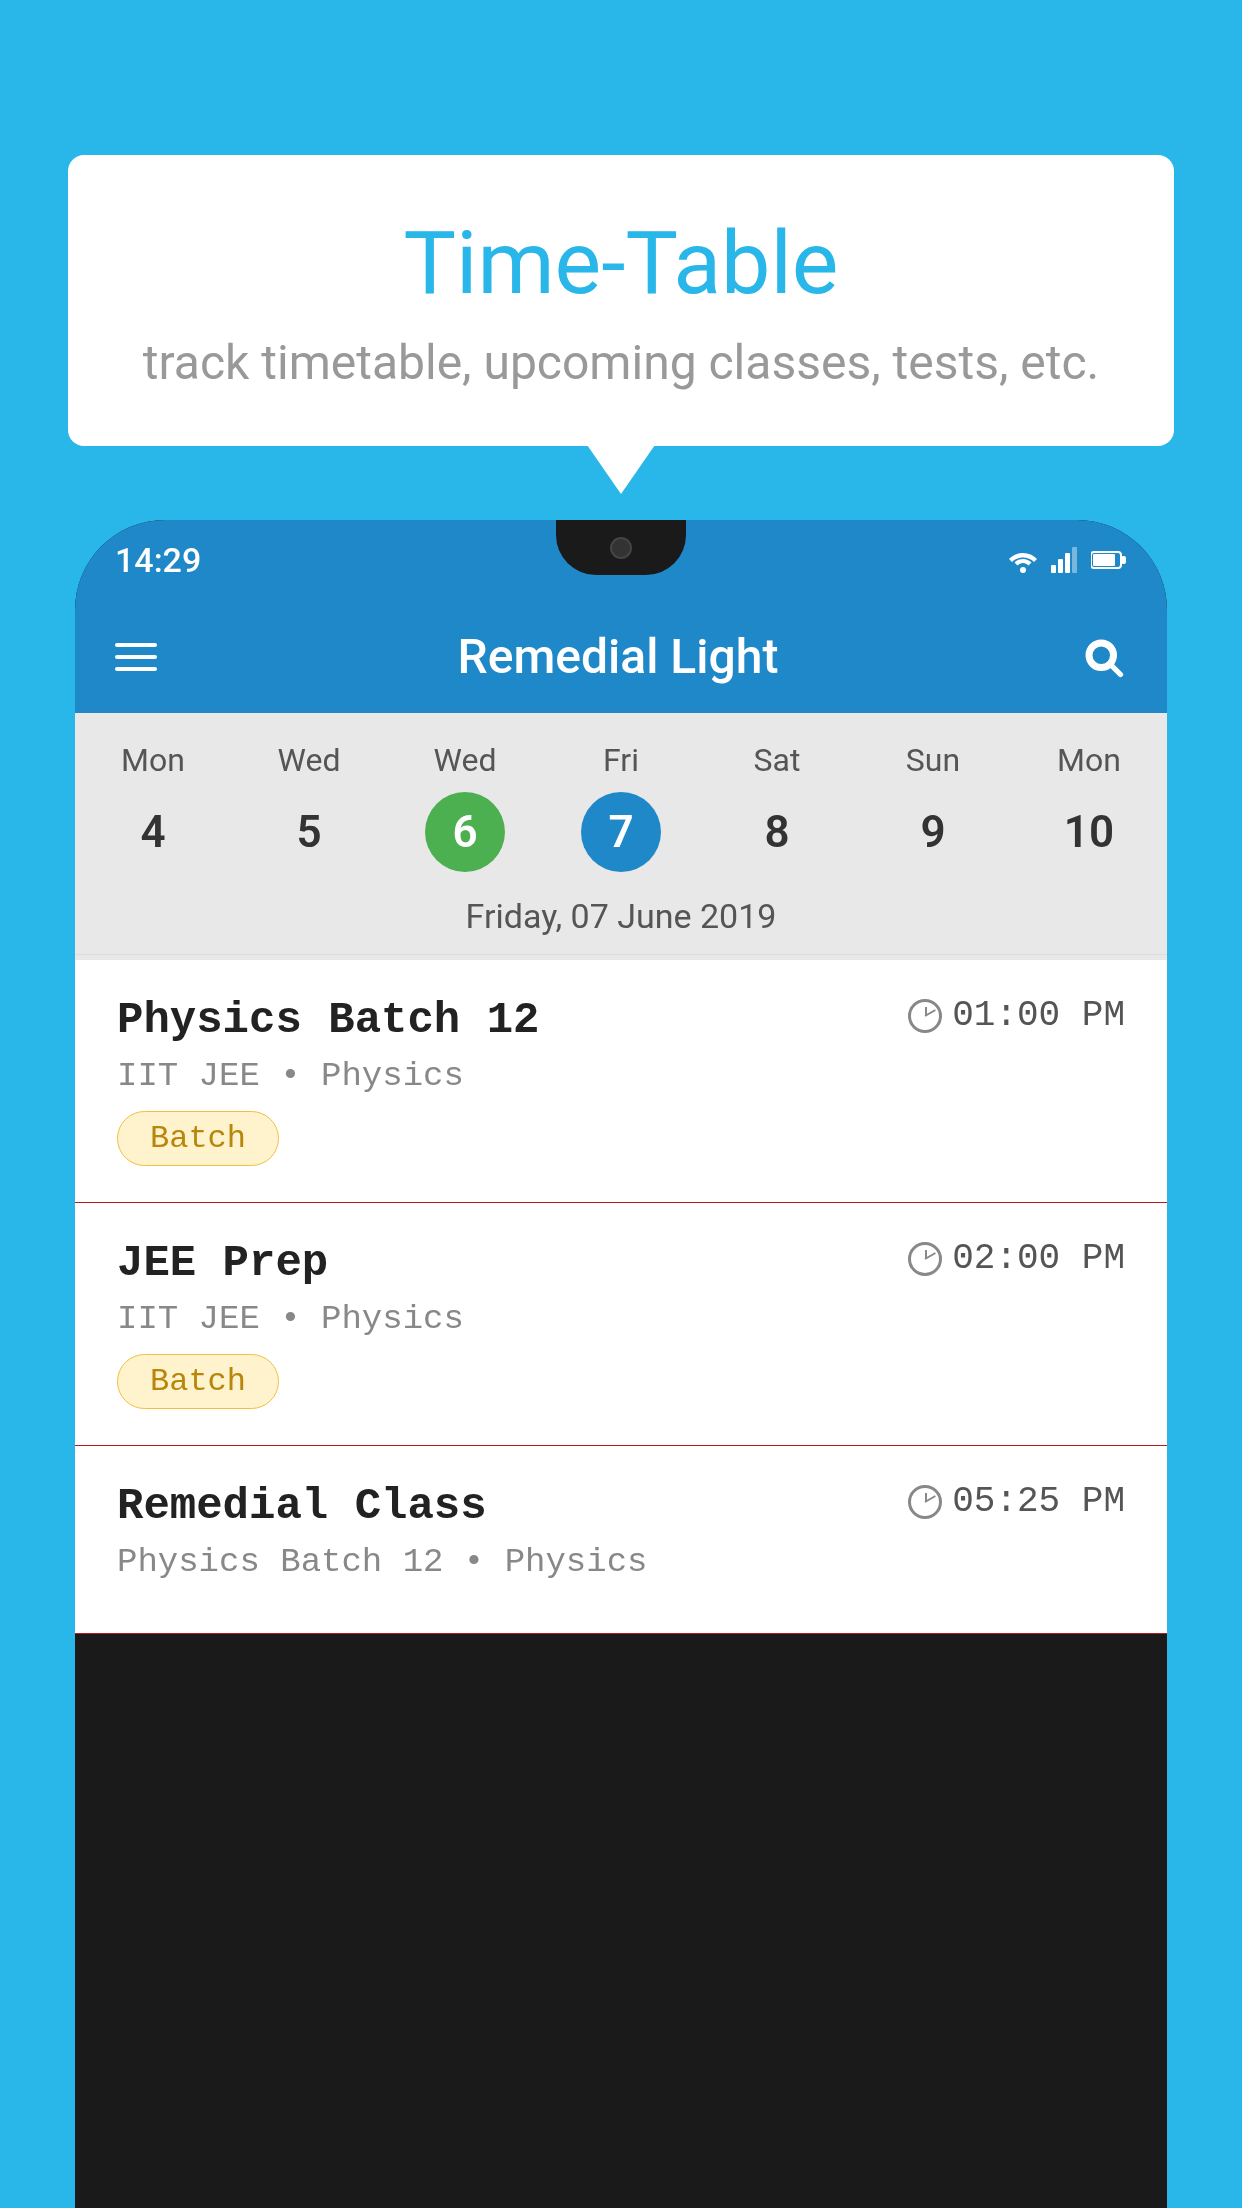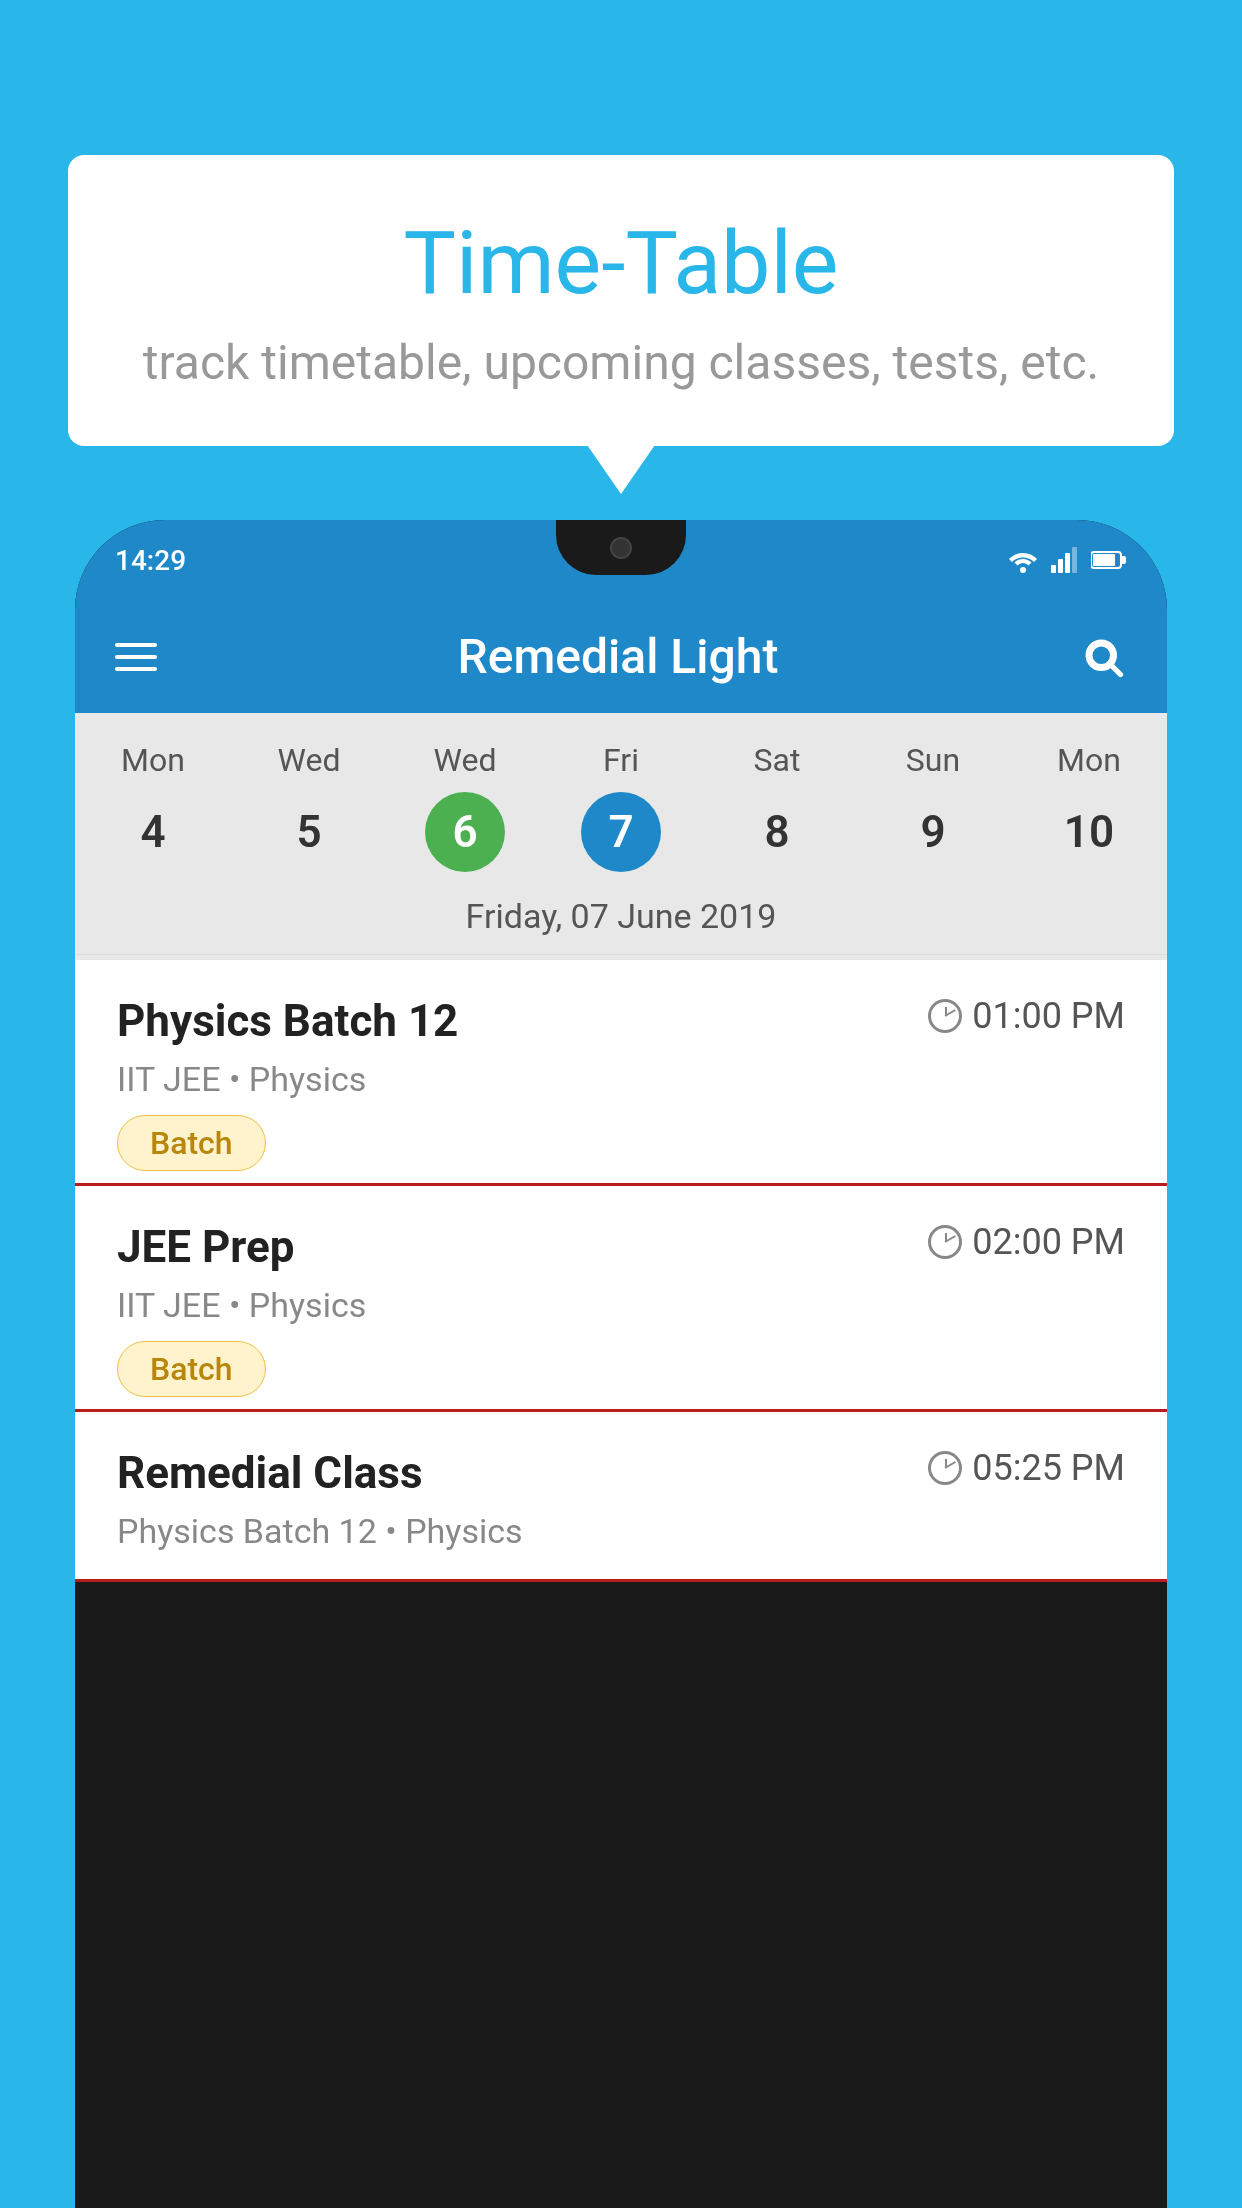--- a/index.html
+++ b/index.html
@@ -73,21 +73,21 @@
       height: 80px;
       display: flex;
       align-items: center;
       justify-content: space-between;
       padding: 0 40px;
       position: relative;
     }
 
     .status-time {
       color: white;
-      font-size: 28px;
+      font-size: 34px;
       font-weight: 500;
     }
 
     .status-icons {
       display: flex;
       gap: 12px;
       align-items: center;
     }
 
     
@@ -227,22 +227,23 @@
       border-bottom: 1px solid #ddd;
     }
 
     
     .class-list {
       background: white;
     }
 
     .class-item {
       background: white;
-      padding: 35px 42px 12px;
-      border-bottom: 3px solid #b91c1c;
+      padding: 35px 42px 36px;
+      border-bottom: 1px solid #b91c1c;
+      font-family: Liberation Mono, monospace;
     }
 
     .class-item-header {
       display: flex;
       justify-content: space-between;
       align-items: flex-start;
       margin-bottom: 12px;
     }
 
     .class-name {

